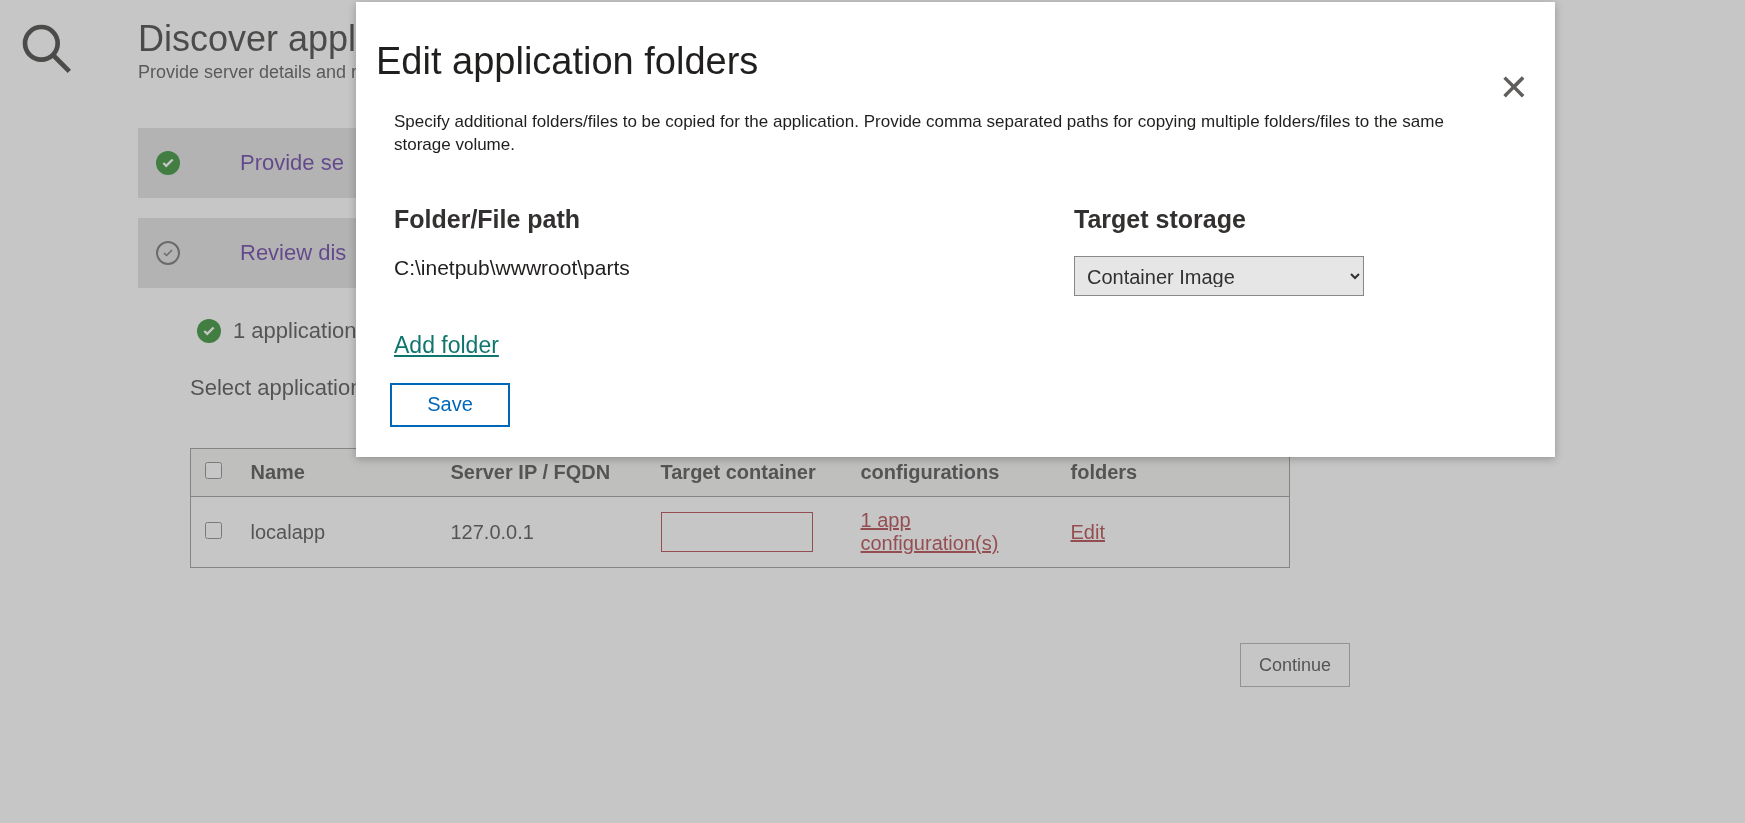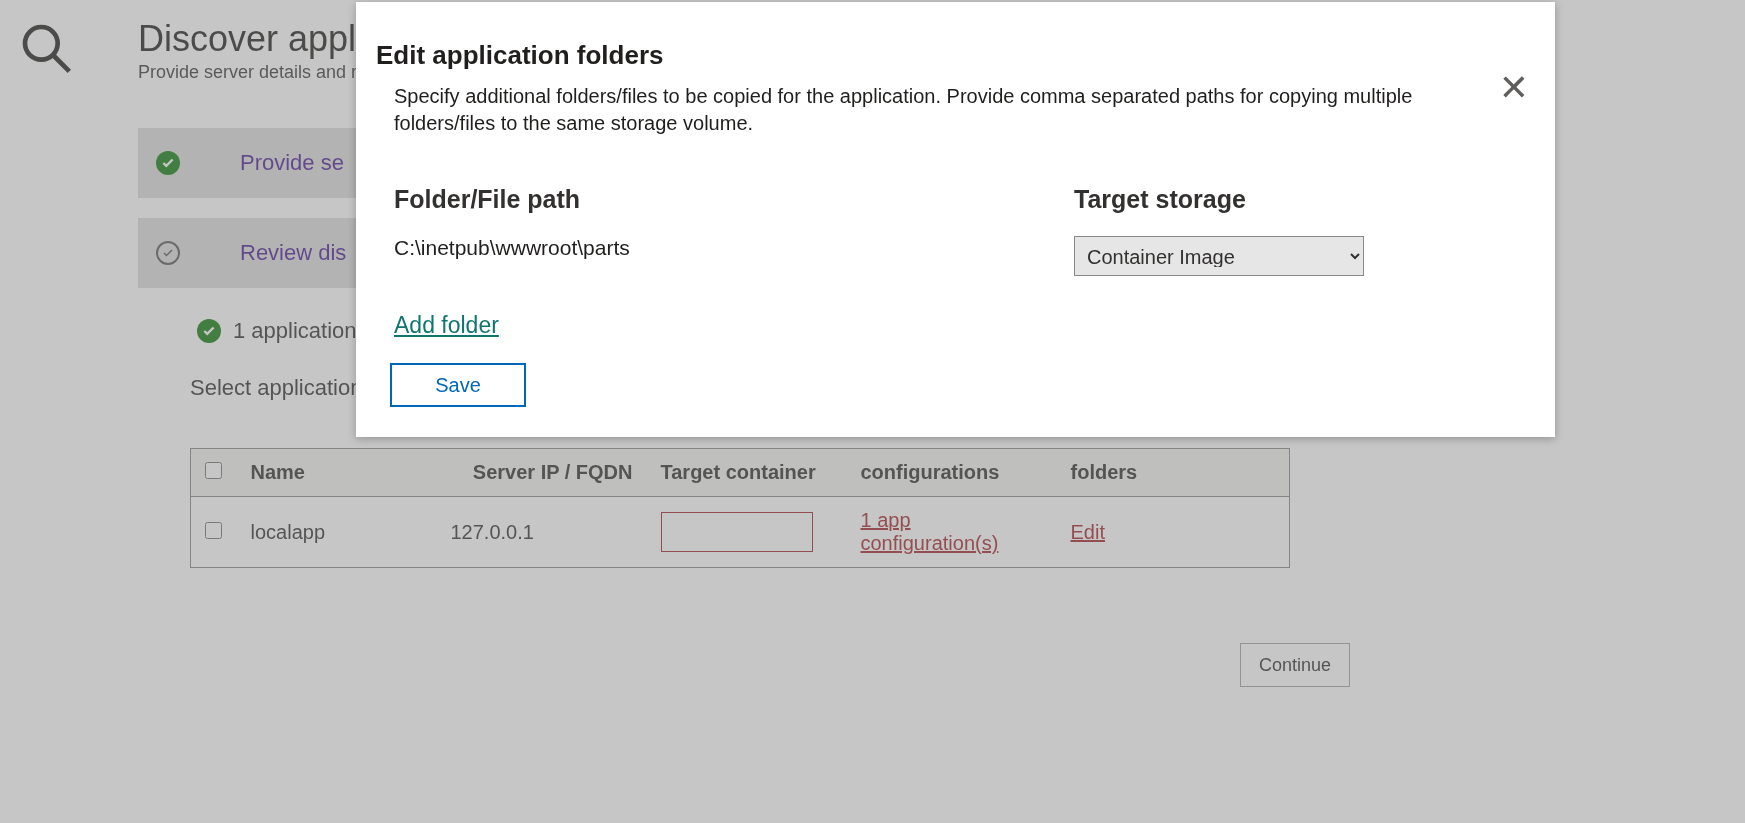--- a/index.html
+++ b/index.html
@@ -148,37 +148,37 @@
   .modal {
     position: absolute;
     top: 2px;
     left: 356px;
     right: 190px;
     background: #ffffff;
     padding: 38px 36px 30px 20px;
     box-shadow: 0 2px 8px rgba(0,0,0,0.25);
   }
   .modal-title {
-    font-size: 26px;
-    font-weight: 700;
+    font-size: 38px;
+    font-weight: 400;
     color: #201f1e;
-    margin-bottom: 12px;
+    margin-bottom: 28px;
   }
   .modal-close {
     position: absolute;
     top: 68px;
     right: 26px;
     font-size: 36px;
     color: #605e5c;
     cursor: pointer;
     font-weight: 400;
     line-height: 1;
   }
   .modal-desc {
-    font-size: 20px;
+    font-size: 17px;
     color: #201f1e;
     margin: 0 0 48px 18px;
     max-width: 1050px;
     line-height: 1.35;
   }
 
   .grid {
     display: grid;
     grid-template-columns: 680px 300px;
     column-gap: 0;
@@ -208,21 +208,21 @@
     display: inline-block;
     margin: 36px 0 0 18px;
     font-size: 23px;
     color: #0f766e;
     text-decoration: underline;
     cursor: pointer;
   }
 
   .save-btn {
     margin: 24px 0 0 14px;
-    width: 136px;
+    width: 120px;
     height: 44px;
     background: #fff;
     border: 2px solid #0067b8;
     color: #0067b8;
     font-size: 20px;
     cursor: pointer;
   }
 </style>
 </head>
 <body>
@@ -266,21 +266,21 @@
     <span>1 application(</span>
   </div>
 
   <div class="select-apps-label">Select applications</div>
 
   <table class="app-table">
     <thead>
       <tr>
         <td style="width:46px;"><input type="checkbox" style=""></td>
         <td class="hdr" style="width:200px;">Name</td>
-        <td class="hdr" style="width:210px;text-align:right;">Server IP / FQDN</td>
+        <td class="hdr" style="width:210px;">Server IP / FQDN</td>
         <td class="hdr" style="width:200px;">Target container</td>
         <td class="hdr" style="width:210px;">configurations</td>
         <td class="hdr">folders</td>
       </tr>
     </thead>
     <tbody>
       <tr>
         <td><input type="checkbox" style=""></td>
         <td>localapp</td>
         <td>127.0.0.1</td>

